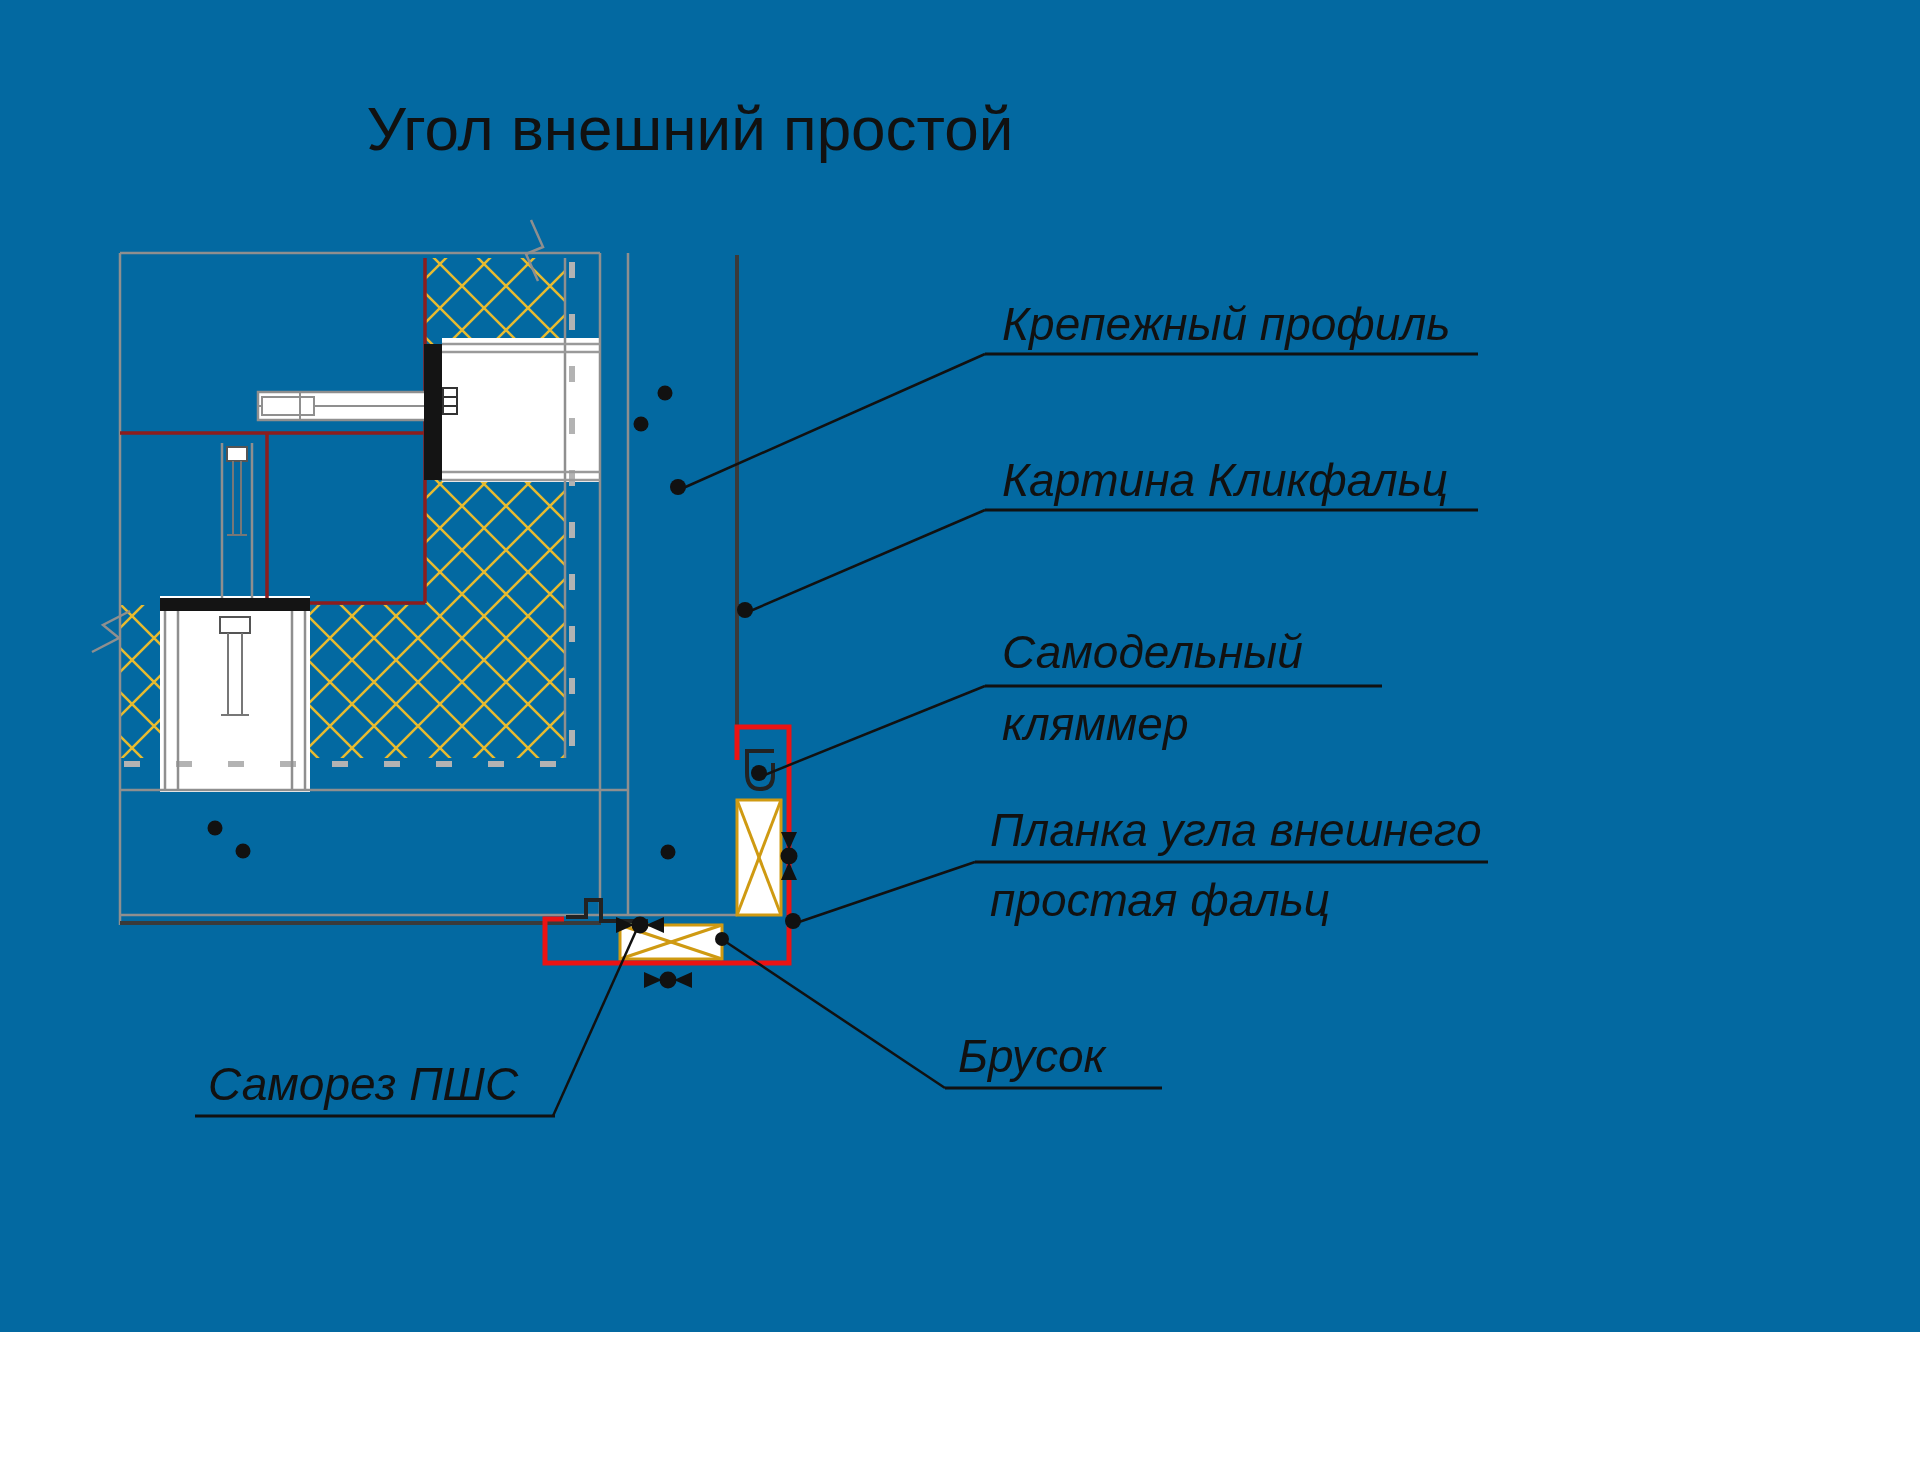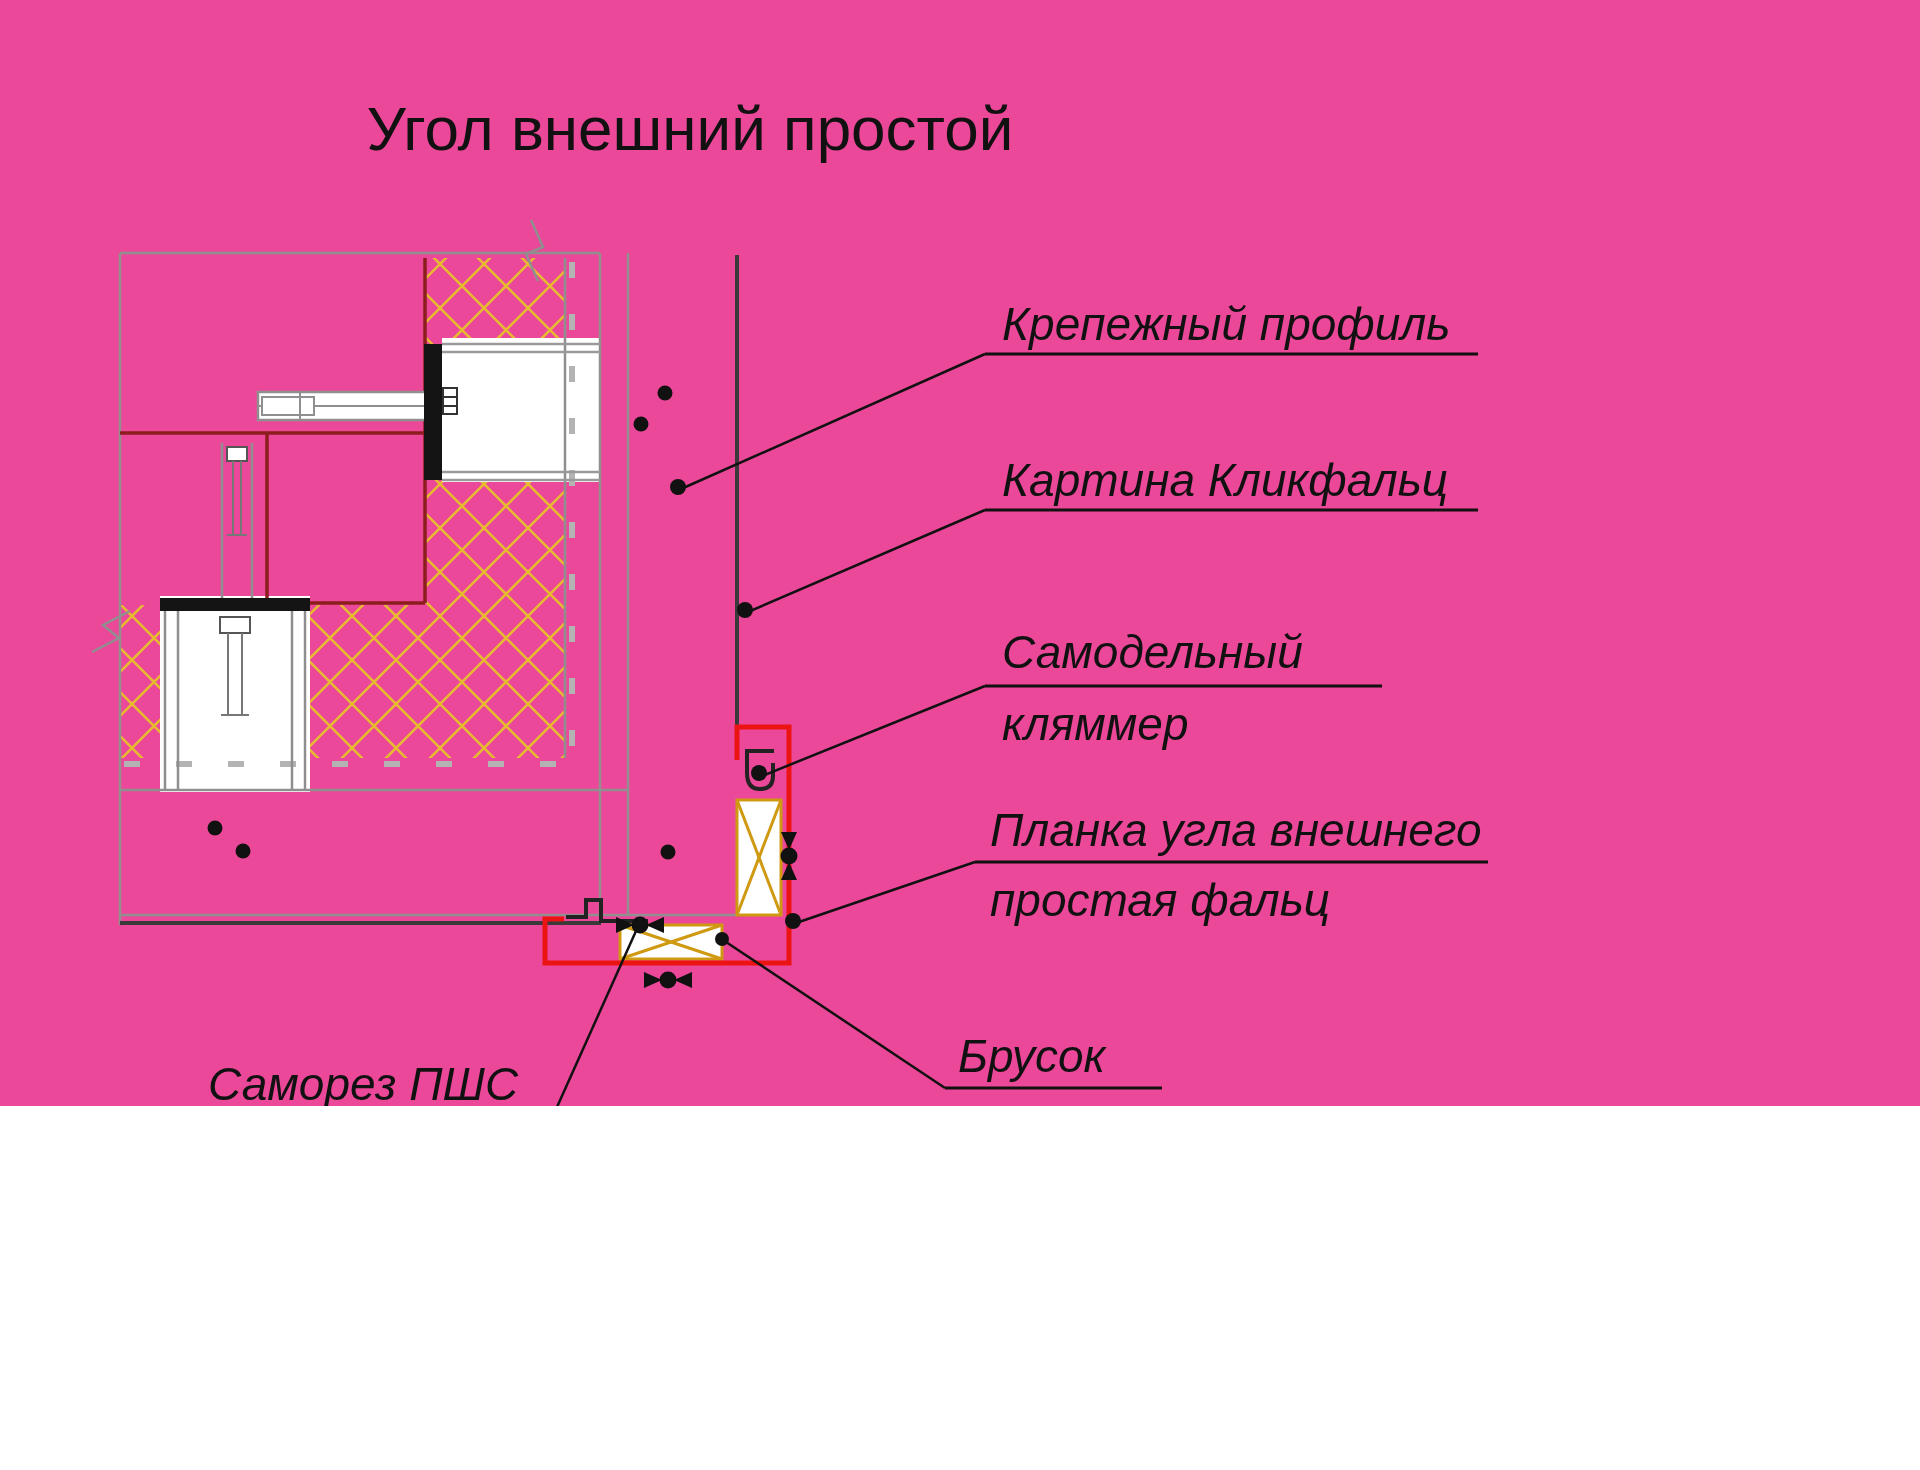--- a/index.html
+++ b/index.html
@@ -1,16 +1,16 @@
 <!DOCTYPE html>
 <html><head>
 <meta charset="utf-8">
 <style>
   html,body{margin:0;padding:0;background:#ffffff;}
-  .page{position:relative;width:1920px;height:1106px;background:#ec4899;overflow:hidden;
+  .page{position:relative;width:1920px;height:1332px;background:#0369a1;overflow:hidden;
         font-family:"Liberation Sans", sans-serif;}
   svg{display:block;}
   .title-text{font-family:"Liberation Sans", sans-serif;font-size:62px;font-weight:500;fill:#111;}
   .label-text{font-family:"Liberation Sans", sans-serif;font-size:46px;font-style:italic;fill:#111;}
 </style>
 </head>
 <body>
 
 <div class="page">
 <svg width="1920" height="1470" viewBox="0 0 1920 1470">

